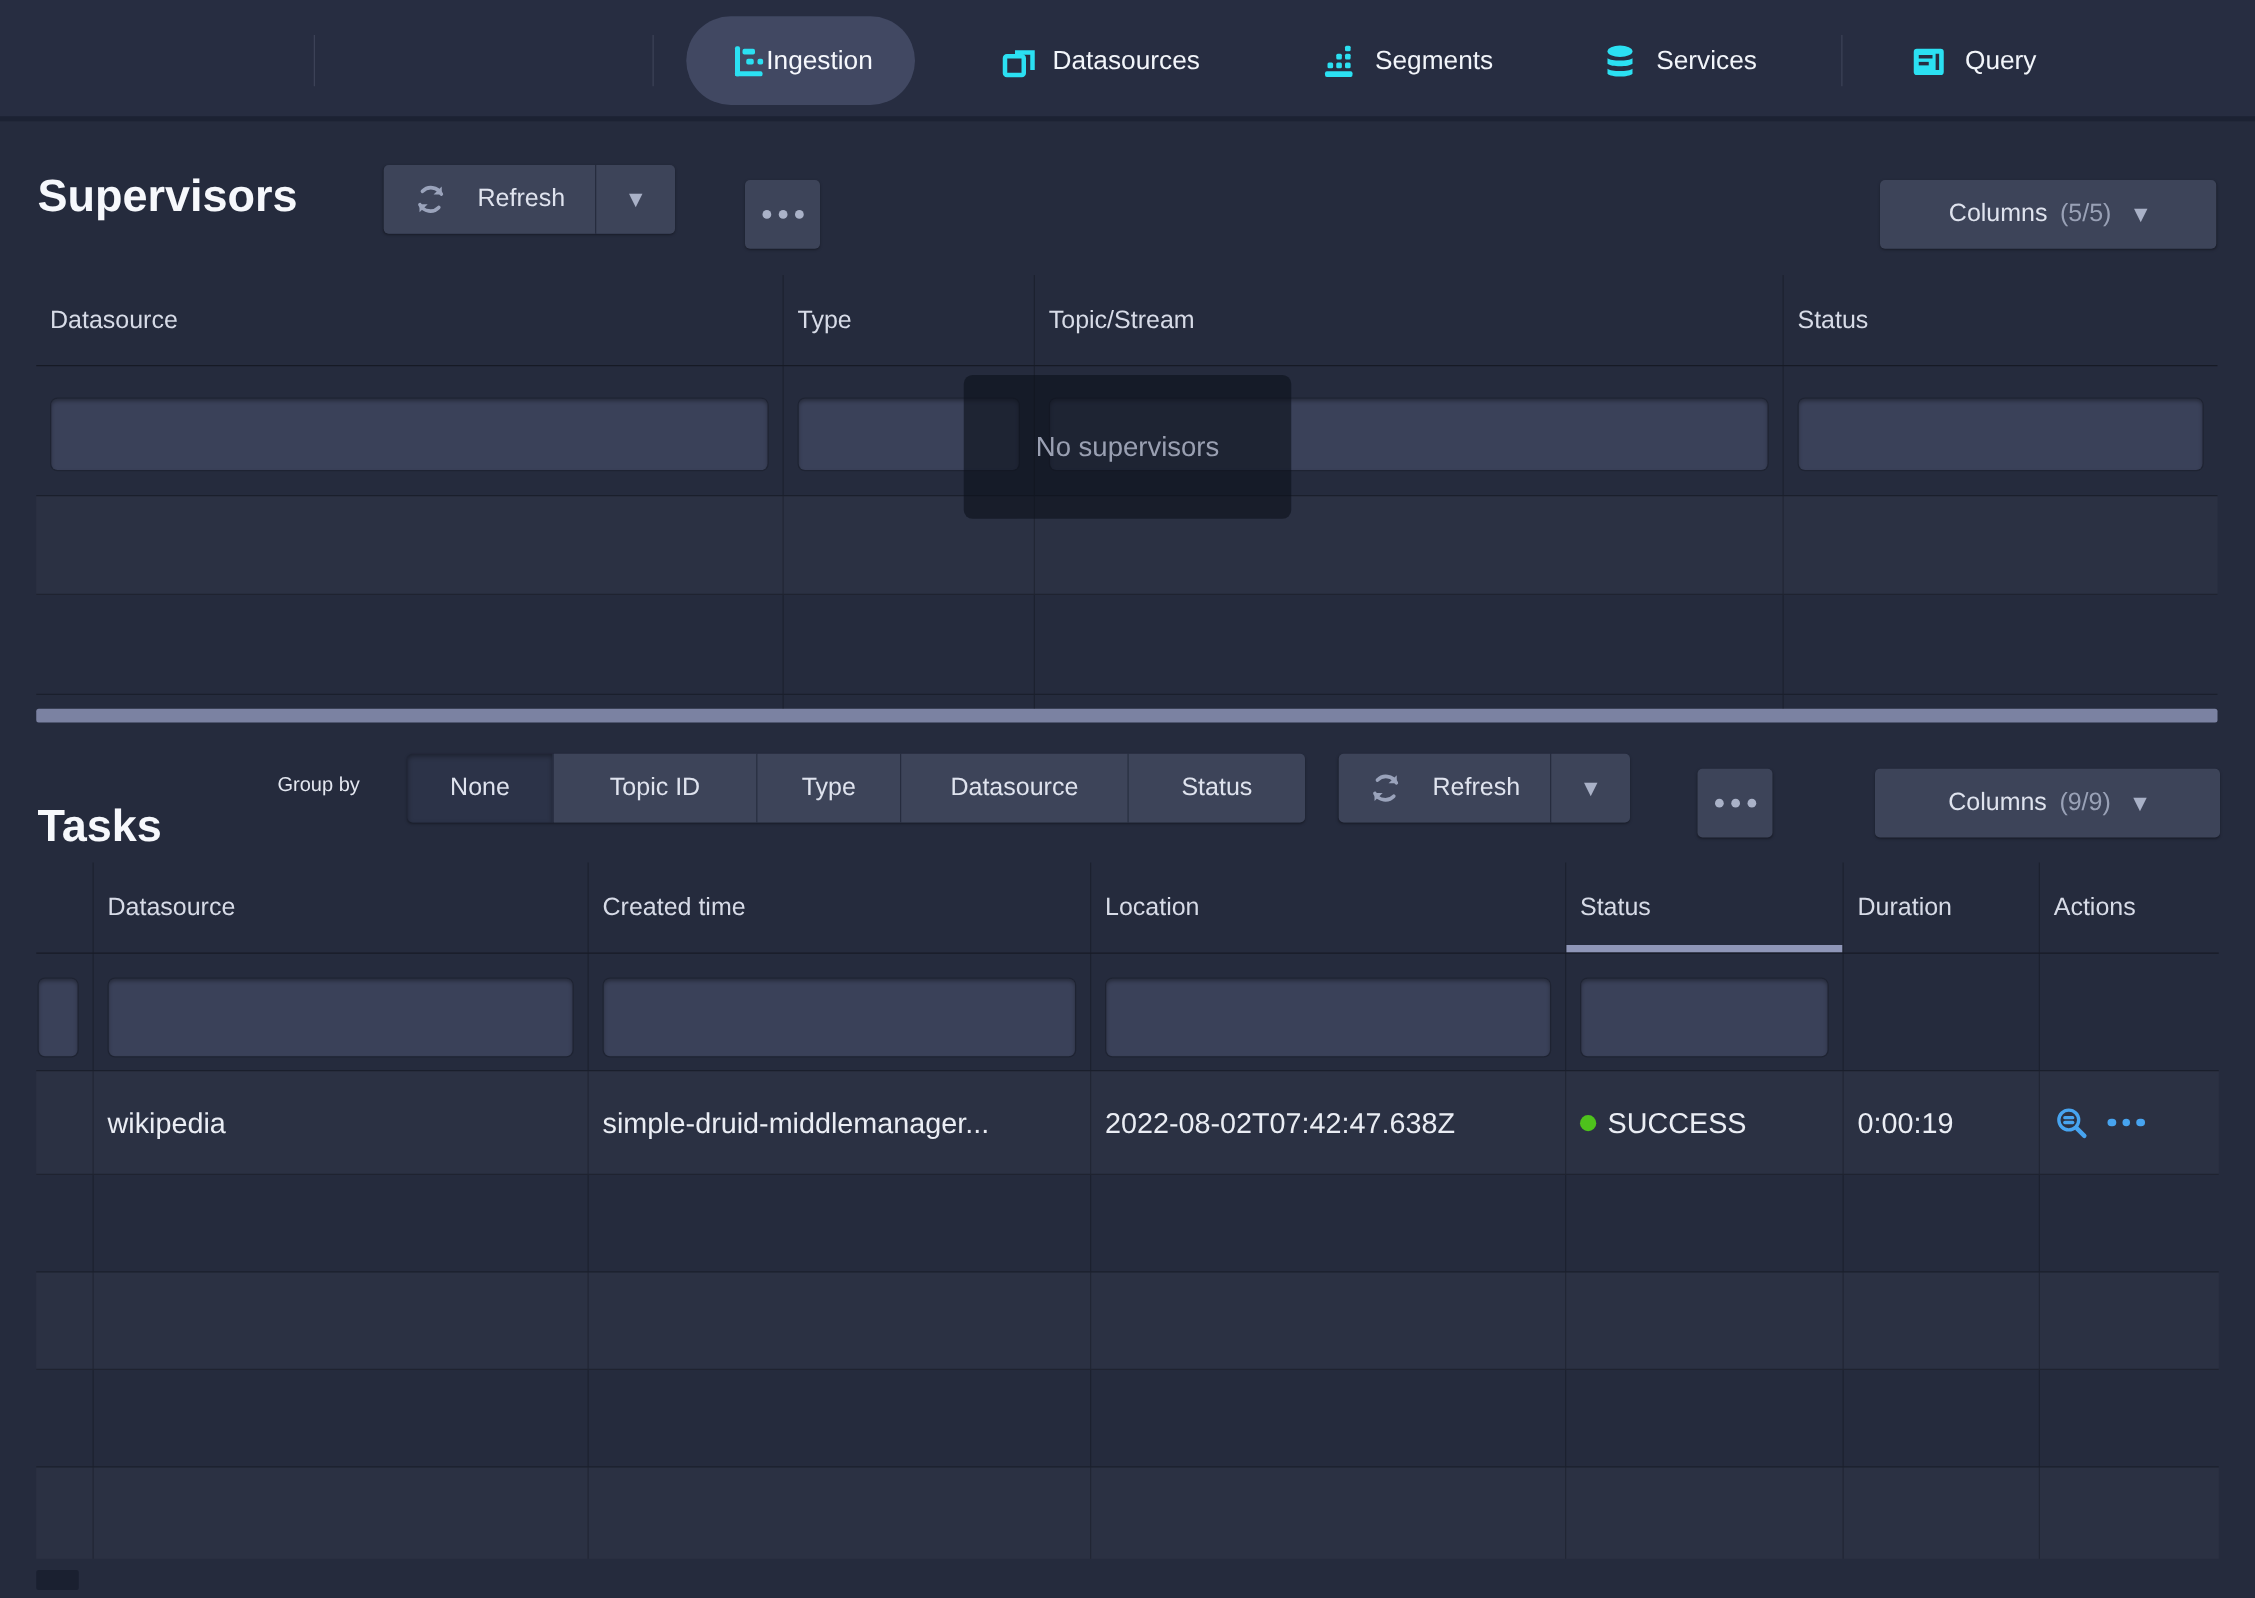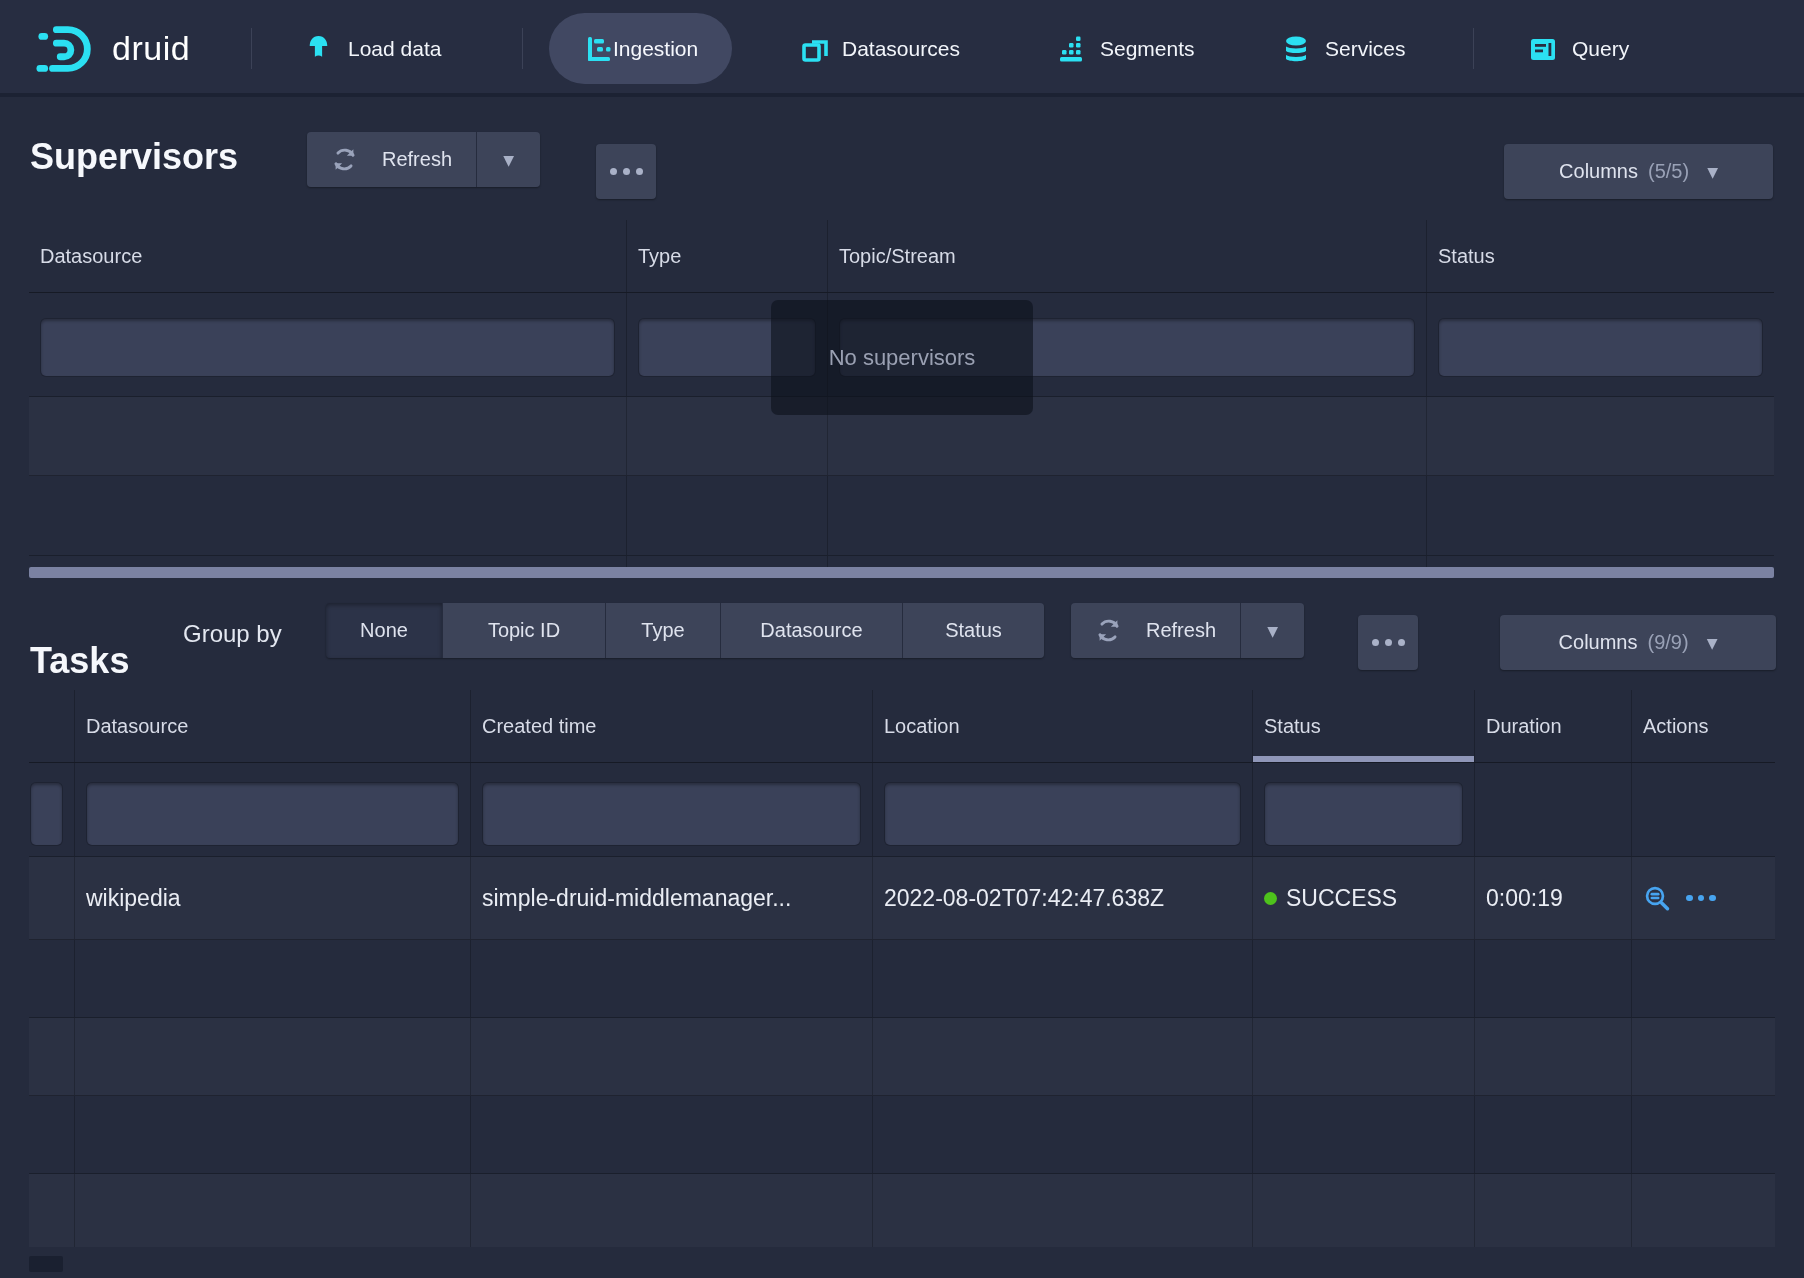--- a/index.html
+++ b/index.html
@@ -47,21 +47,21 @@
     font-size:20px; color:#dfe3ee; cursor:pointer; border-right:1px solid #262c3e;
   }
   .btn-group .seg:first-child { border-radius:4px 0 0 4px; }
   .btn-group .seg:last-child  { border-radius:0 4px 4px 0; border-right:none; }
   .btn-group .seg.active { background:#2c3348; box-shadow:inset 0 2px 4px rgba(0,0,0,0.35); }
   .caret { font-family:"DejaVu Sans",sans-serif; font-size:14px; color:#a9b1c7; }
   .refresh-main { display:flex; align-items:center; gap:24px; padding:0 24px; }
   .muted { color:#99a1b6; }
   .dots { display:flex; gap:6px; align-items:center; }
   .dots i { width:7px; height:7px; border-radius:50%; background:#aab2c8; }
-  .groupby-label { position:absolute; font-size:24px; color:#e3e7f0; }
+  .groupby-label { position:absolute; font-size:16px; color:#e3e7f0;margin-left:39px; }
 
   
   .table { position:absolute; background:transparent; }
   .trow { display:grid; position:relative; }
   .sup-cols   { grid-template-columns:598px 201px 599px 347px; }
   .tasks-cols { grid-template-columns:46px 396px 402px 380px 222px 157px 143px; }
   .tcell { position:relative; border-right:1px solid rgba(0,0,0,0.22); overflow:hidden; }
   .trow > .tcell:last-child { border-right:none; }
   .thead { height:73px; border-bottom:1px solid rgba(0,0,0,0.38); }
   .thead .tcell { display:flex; align-items:center; padding-left:11px; font-size:20px; color:#d7dbe7; cursor:pointer; }
@@ -92,42 +92,23 @@
   .status-dot { width:13px; height:13px; border-radius:50%; background:#4ec21c; margin-right:9px; flex:none; }
   .actions-cell { gap:15px; }
   .action-dots { display:flex; gap:5px; align-items:center; cursor:pointer; }
   .action-dots i { width:6.5px; height:6.5px; border-radius:50%; background:#47a4f0; }
   .bottom-corner { position:absolute; left:29px; top:1256px; width:34px; height:16px; background:#1a2030; border-radius:2px; }
 </style>
 </head>
 <body>
 
 <nav class="nav">
-  <div class="nav-item" style="left:36px;">
-    <span>
-      <svg width="62" height="56" viewBox="0 0 64 56" fill="none" stroke="#2be0f2" stroke-width="7" stroke-linecap="round">
-        <path d="M21 8 H33 A20 20 0 0 1 33 48 H17"></path>
-        <path d="M21 22 H29 A7 7 0 0 1 29 36 H25"></path>
-        <line x1="6" y1="15" x2="9" y2="15"></line>
-        <line x1="4" y1="48" x2="9" y2="48"></line>
-      </svg>
-    </span>
-    <span class="logo-text">druid</span>
-  </div>
 
   <span class="nav-sep" style="left:251px;"></span>
 
-  <div class="nav-item" style="left:303px;">
-    <span>
-      <svg width="31" height="31" viewBox="0 0 30 30" fill="#2be0f2">
-        <path d="M15 3 C9.5 3 6.5 7.5 6.5 12.5 L11.5 12.5 L11.5 23 Q15 20.5 18.5 23 L18.5 12.5 L23.5 12.5 C23.5 7.5 20.5 3 15 3 Z"></path>
-      </svg>
-    </span>
-    <span>Load data</span>
-  </div>
 
   <span class="nav-sep" style="left:522px;"></span>
 
   <div class="nav-pill">
     <span>
       <svg width="30" height="30" viewBox="0 0 30 30" fill="#2be0f2">
         <rect x="5" y="3" width="4" height="24" rx="1.5"></rect>
         <rect x="5" y="23" width="22" height="4" rx="1.5"></rect>
         <rect x="11" y="5" width="10" height="4.5" rx="1.5"></rect>
         <rect x="14" y="13" width="6" height="4.5" rx="1.5"></rect>

